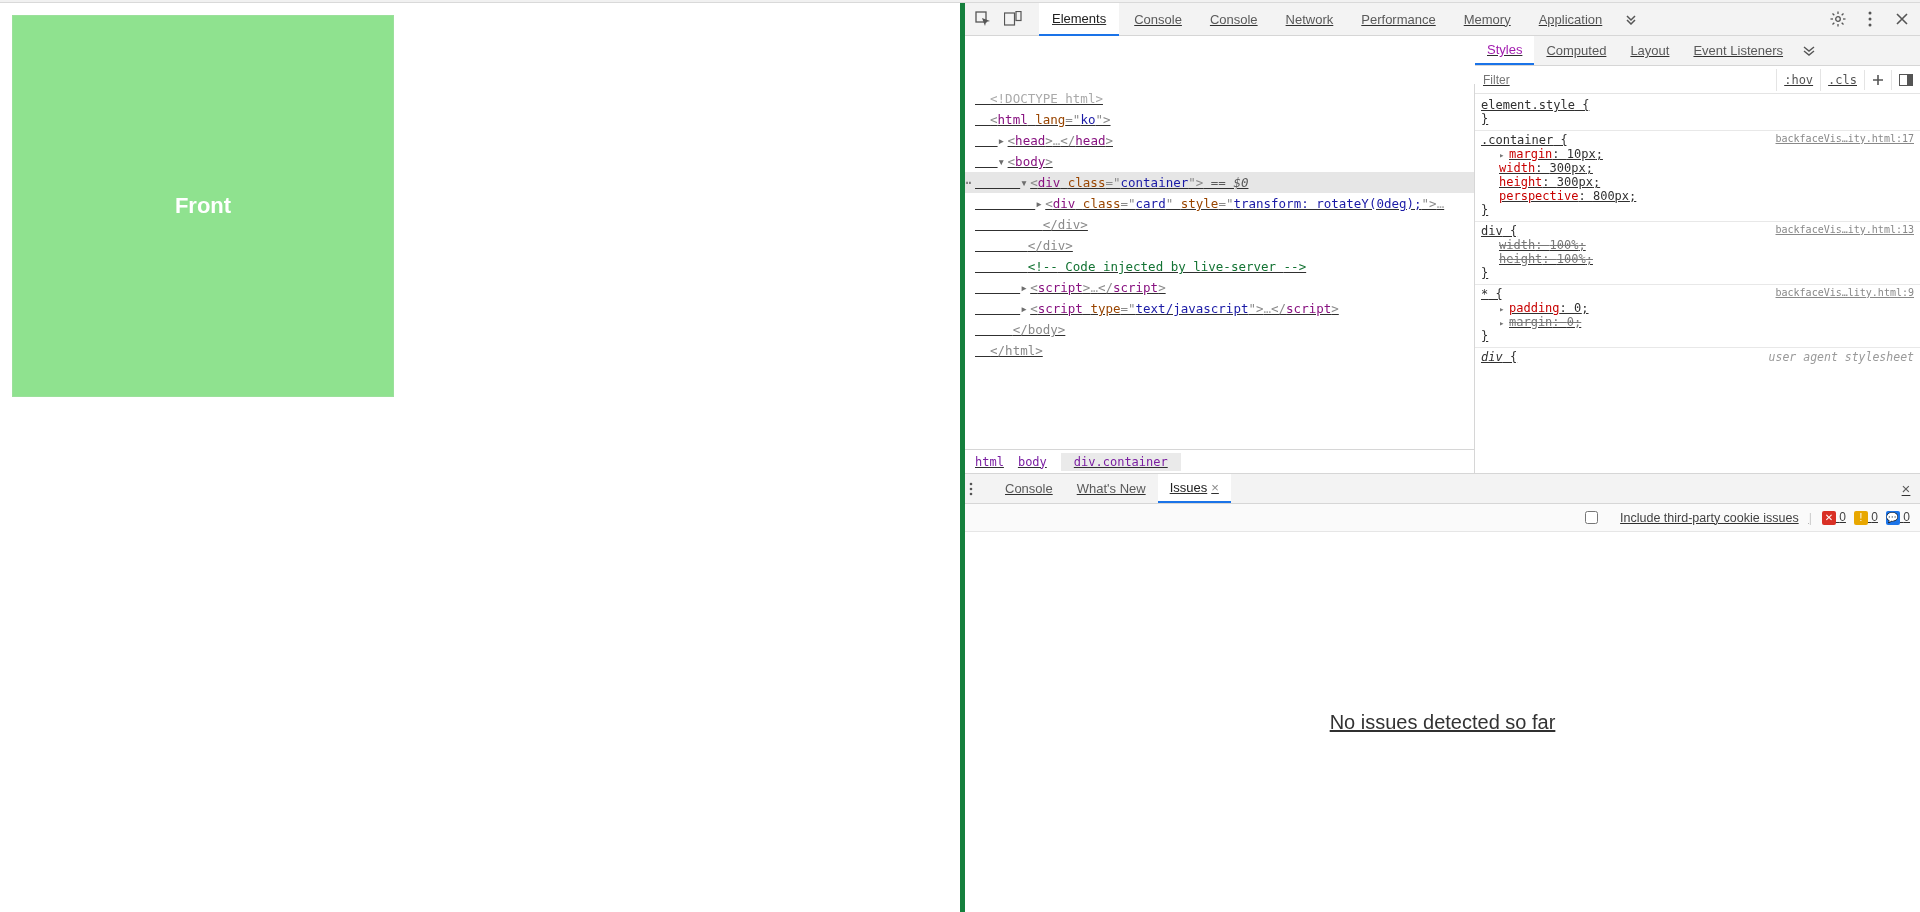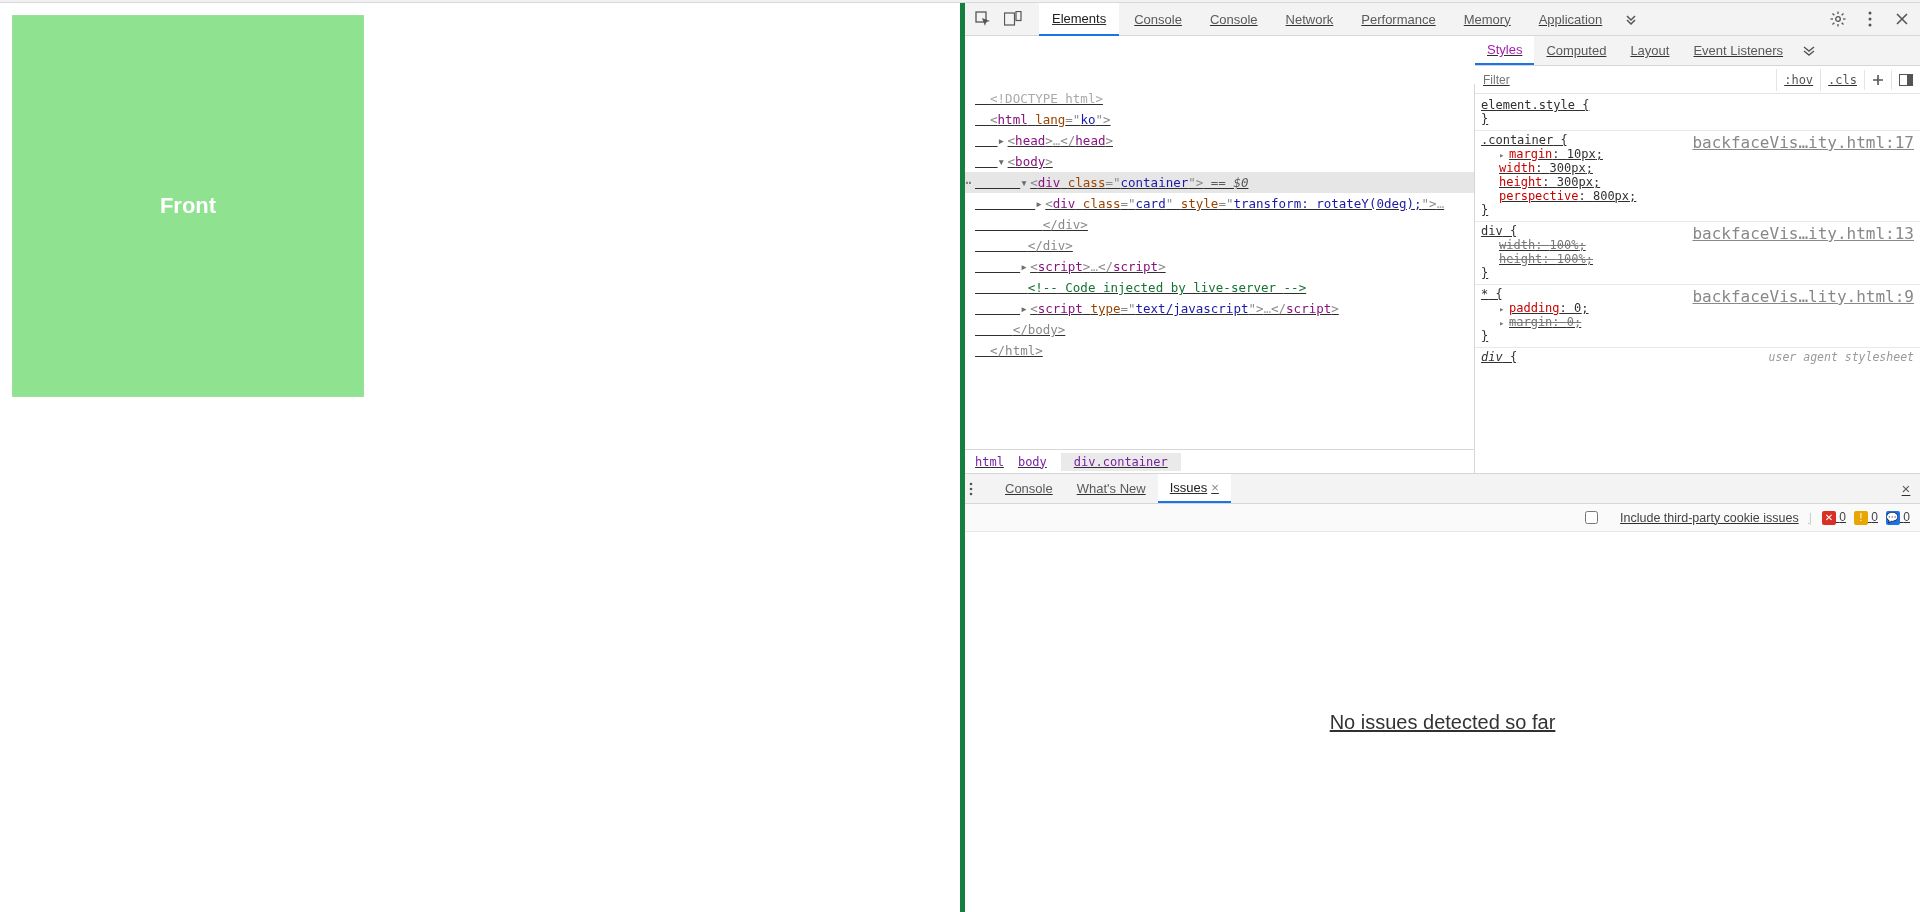--- a/index.html
+++ b/index.html
@@ -35,21 +35,21 @@
     border-left: 5px solid #15803d;
     display: flex;
     flex-direction: column;
     background: #fff;
     text-decoration: underline;
   }
 
   
   .card-container {
     margin: 12px;
-    width: 352px;
+    width: 382px;
     height: 382px;
     perspective: 800px;
   }
   .card {
     width: 100%;
     height: 100%;
     background: #8fe28f;
     display: flex;
     align-items: center;
     justify-content: center;
@@ -193,21 +193,21 @@
     font-family: Consolas, monospace;
   }
   .styles-body {
     flex: 1;
     overflow: hidden;
     padding: 2px 0;
   }
   .rule-block { border-bottom: 1px solid #e8e8e8; padding: 2px 6px 4px 6px; position: relative; }
   .rule-src {
     position: absolute; right: 6px; top: 2px;
-    color: #888; font-size: 16px;
+    color: #888; font-size: 10px;
     text-decoration: underline;
   }
   .decl { padding-left: 18px; }
   .prop { color: #c80000; }
   .val  { color: #303030; }
   .strike { text-decoration: line-through; color: #777; }
   .strike .prop, .strike .val { color: #777; }
   .tri { color:#777; font-size:9px; display:inline-block; width:10px; }
   .ua-label { color:#9a9a9a; font-style: italic; position:absolute; right:6px; top:2px; font-size:11.5px; text-decoration: none;}
 
@@ -345,22 +345,22 @@
       <div class="elements-panel">
         <div class="tree">
 <div class="ln">  <span class="tok-dim">&lt;!DOCTYPE html&gt;</span></div>
 <div class="ln">  <span class="tok-punc">&lt;</span><span class="tok-tag">html</span> <span class="tok-attr">lang</span><span class="tok-punc">="</span><span class="tok-val">ko</span><span class="tok-punc">"&gt;</span></div>
 <div class="ln">   <span class="arrow">▸</span><span class="tok-punc">&lt;</span><span class="tok-tag">head</span><span class="tok-punc">&gt;</span><span class="tok-dim">…</span><span class="tok-punc">&lt;/</span><span class="tok-tag">head</span><span class="tok-punc">&gt;</span></div>
 <div class="ln">   <span class="arrow">▾</span><span class="tok-punc">&lt;</span><span class="tok-tag">body</span><span class="tok-punc">&gt;</span></div>
 <div class="ln sel">      <span class="arrow">▾</span><span class="tok-punc">&lt;</span><span class="tok-tag">div</span> <span class="tok-attr">class</span><span class="tok-punc">="</span><span class="tok-val">container</span><span class="tok-punc">"&gt;</span><span class="tok-sel"> == $0</span></div>
 <div class="ln">        <span class="arrow">▸</span><span class="tok-punc">&lt;</span><span class="tok-tag">div</span> <span class="tok-attr">class</span><span class="tok-punc">="</span><span class="tok-val">card</span><span class="tok-punc">" </span><span class="tok-attr">style</span><span class="tok-punc">="</span><span class="tok-val">transform: rotateY(0deg);</span><span class="tok-punc">"&gt;</span><span class="tok-dim">…</span></div>
 <div class="ln">         <span class="tok-punc">&lt;/div&gt;</span></div>
 <div class="ln">       <span class="tok-punc">&lt;/div&gt;</span></div>
+<div class="ln">       <span class="tok-com">&lt;!--<span> Code injected by live-server </span>--&gt;</span></div>
 <div class="ln">      <span class="arrow">▸</span><span class="tok-punc">&lt;</span><span class="tok-tag">script</span><span class="tok-punc">&gt;</span><span class="tok-dim">…</span><span class="tok-punc">&lt;/</span><span class="tok-tag">script</span><span class="tok-punc">&gt;</span></div>
-<div class="ln">       <span class="tok-com">&lt;!--<span> Code injected by live-server </span>--&gt;</span></div>
 <div class="ln">      <span class="arrow">▸</span><span class="tok-punc">&lt;</span><span class="tok-tag">script</span> <span class="tok-attr">type</span><span class="tok-punc">="</span><span class="tok-val">text/javascript</span><span class="tok-punc">"&gt;</span><span class="tok-dim">…</span><span class="tok-punc">&lt;/</span><span class="tok-tag">script</span><span class="tok-punc">&gt;</span></div>
 <div class="ln">     <span class="tok-punc">&lt;/body&gt;</span></div>
 <div class="ln">  <span class="tok-punc">&lt;/html&gt;</span></div>
         </div>
         <div class="breadcrumbs">
           <span class="crumb">html</span>
           <span class="crumb">body</span>
           <span class="crumb active">div.container</span>
         </div>
       </div>

